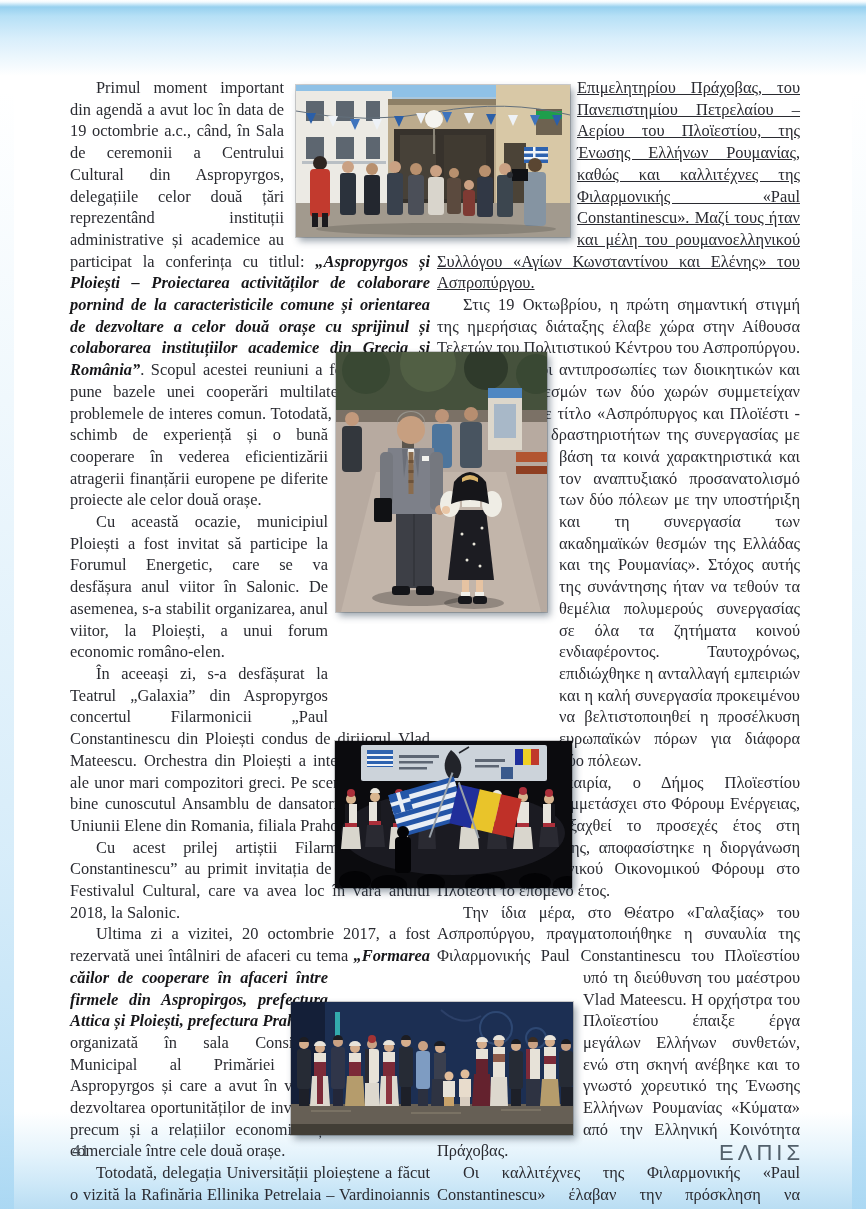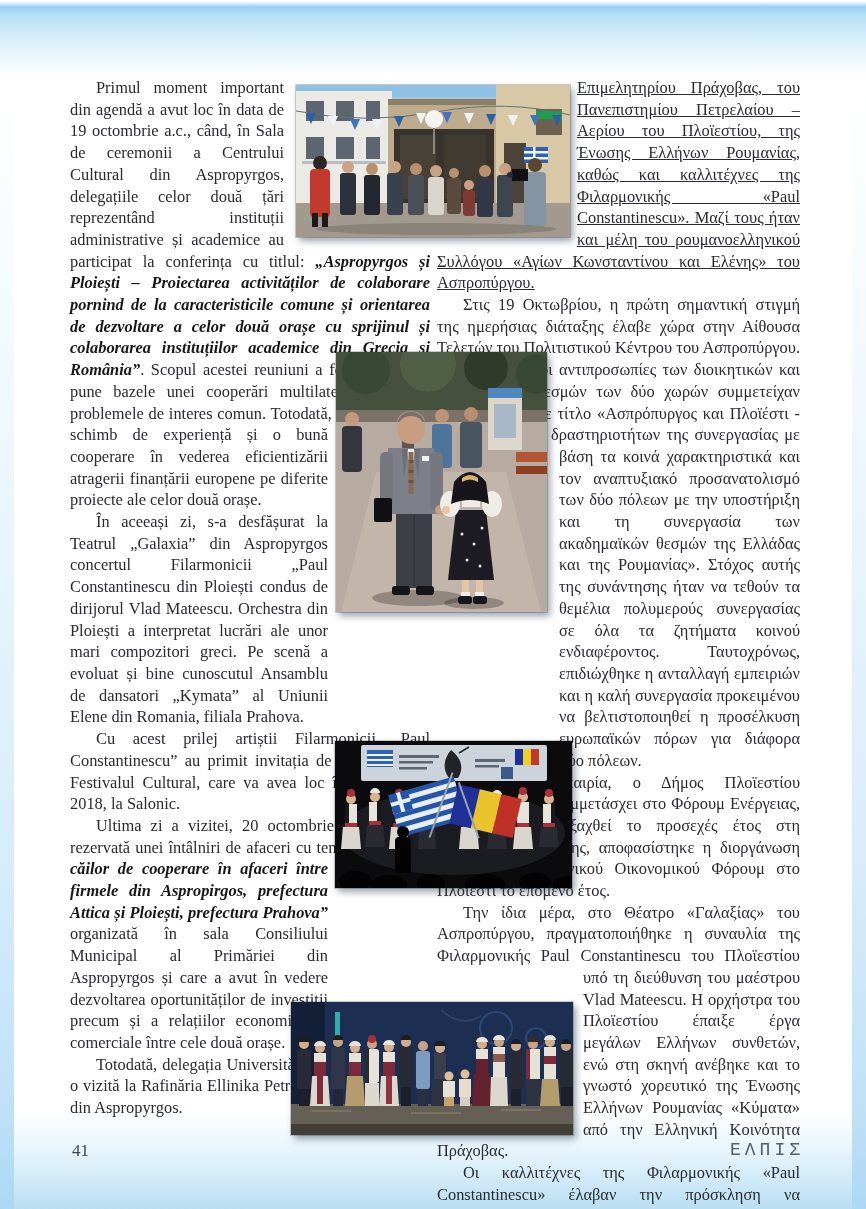--- a/index.html
+++ b/index.html
@@ -24,29 +24,30 @@
   .sp{display:block;}
   .sp-r{float:right;clear:right;}
   .sp-l{float:left;clear:left;}
   .photo{position:absolute;z-index:2;box-shadow:3px 4px 7px rgba(30,50,70,.45);outline:1px solid rgba(0,0,0,.18);background:#111;}
   .photo svg{display:block;}
   #ph1{left:296px;top:85px;}
   #ph2{left:336px;top:352px;}
   #ph3{left:335px;top:741px;}
   #ph4{left:291px;top:1002px;}
   .footer-num{position:absolute;left:72px;top:1141px;font-size:17px;color:#3d454d;z-index:3;}
-  .footer-title{position:absolute;right:62px;top:1140px;font-family:Liberation Mono, monospace;font-size:18px;letter-spacing:4px;color:#52606b;z-index:3;text-align:center;}
+  .footer-title{position:absolute;right:62px;top:1140px;font-family:Liberation Sans, sans-serif;font-size:22px;letter-spacing:4px;color:#52606b;z-index:3;text-align:center;}
 </style>
 </head>
 <body>
 
 <div class="page">
 
   <div id="left-col" class="flow">
       <p><span class="sp sp-r" style="width: 146px; height: 170px;"></span><span>Primul moment important din agendă a avut loc în data de 19 octombrie a.c., când, în Sala de ceremonii a Centrului Cultural din Aspropyrgos, delegațiile celor două țări reprezentând instituții administrative și academice au participat la conferința cu titlul: </span><span class="bi">„Aspropyrgos și Ploiești – Proiectarea activităților de colaborare pornind de la caracteristicile comune și orientarea de dezvoltare a celor două orașe cu sprijinul și colaborarea instituțiilor academice din Grecia și România”</span><span>. Scopul acestei reuniuni a fost acela de a pune bazele unei cooperări multilaterale în toate problemele de interes comun. Totodată, s-a urmărit un schimb de </span><span class="sp sp-r" style="width: 102px; height: 290px;"></span><span>experiență și o bună cooperare în vederea eficientizării atragerii finanțării europene pe diferite proiecte ale celor două orașe.</span></p>
+      <p><span>Cu această ocazie, municipiul Ploiești a fost invitat să participe la Forumul Energetic, care se va desfășura anul viitor în Salonic. De asemenea, s-a stabilit organizarea, anul viitor, la Ploiești, a unui forum economic româno-elen.</span></p>
       <p><span>În aceeași zi, s-a desfășurat la Teatrul „Galaxia” din Aspropyrgos concertul Filarmonicii „Paul Constantinescu din Ploiești condus de dirijorul Vlad Mateescu. Orchestra din Ploiești a interpretat lucrări ale unor mari compozitori greci. Pe scenă a evoluat și bine cunoscutul Ansamblu de dansatori „Kymata” al Uniunii Elene din Romania, filiala Prahova.</span></p>
       <p><span>Cu acest prilej artiștii Filarmonicii „Paul Constantinescu” au primit invitația de a participa la Festivalul Cultural, care va avea loc în vara anului 2018, la Salonic.</span></p>
       <p><span>Ultima zi a vizitei, 20 octombrie 2017, a fost rezervată unei întâlniri de afaceri cu tema </span><span class="bi">„Formarea căilor de </span><span class="sp sp-r" style="width: 102px; height: 162px;"></span><span class="bi">cooperare în afaceri între firmele din Aspropirgos, prefectura Attica și Ploiești, prefectura Prahova”</span><span> organizată în sala Consiliului Municipal al Primăriei din Aspropyrgos și care a avut în vedere dezvoltarea oportunităților de investiții precum și a relațiilor economice și comerciale între cele două orașe.</span></p>
       <p><span>Totodată, delegația Universității ploieștene a făcut o vizită la Rafinăria Ellinika Petrelaia – Vardinoiannis din Aspropyrgos.</span></p>
     </div>
   <div id="right-col" class="flow">
       <p class="ni"><span class="sp sp-l" style="width: 140px; height: 172px;"></span><span>Επιμελητηρίου Πράχοβας, του Πανεπιστημίου Πετρελαίου – Αερίου του Πλοϊεστίου, της Ένωσης Ελλήνων Ρουμανίας, καθώς και καλλιτέχνες της Φιλαρμονικής «Paul Constantinescu». Μαζί τους ήταν και μέλη του ρουμανοελληνικού Συλλόγου «Αγίων Κωνσταντίνου και Ελένης» του Ασπροπύργου.</span></p>
       <p><span>Στις 19 Οκτωβρίου, η πρώτη σημαντική στιγμή της ημερήσιας διάταξης έλαβε χώρα στην Αίθουσα Τελετών του Πολιτιστικού Κέντρου του Ασπροπύργου. Συγκεκριμένα, οι αντιπροσωπίες των διοικητικών και ακαδημαϊκών θεσμών των δύο χωρών συμμετείχαν στη διάσκεψη με τίτλο «Ασπρόπυργος και Πλοϊέστι - Σχεδιασμός των δραστηριοτήτων της συνεργασίας </span><span class="sp sp-l" style="width: 122px; height: 295px;"></span><span>με βάση τα κοινά χαρακτηριστικά και τον αναπτυξιακό προσανατολισμό των δύο πόλεων με την υποστήριξη και τη συνεργασία των ακαδημαϊκών θεσμών της Ελλάδας και της Ρουμανίας». Στόχος αυτής της συνάντησης ήταν να τεθούν τα θεμέλια πολυμερούς συνεργασίας σε όλα τα ζητήματα κοινού ενδιαφέροντος. Ταυτοχρόνως, επιδιώχθηκε η ανταλλαγή εμπειριών και η καλή συνεργασία προκειμένου να βελτιστοποιηθεί η προσέλκυση ευρωπαϊκών πόρων για διάφορα προγράμματα των δύο πόλεων.</span></p>
       <p><span>Επί την ευκαιρία, ο Δήμος Πλοϊεστίου προσκλήθηκε να συμμετάσχει στο Φόρουμ Ενέργειας, το οποίο θα διεξαχθεί το προσεχές έτος στη Θεσσαλονίκη. Επίσης, αποφασίστηκε η διοργάνωση ενός Ρουμανοελληνικού Οικονομικού Φόρουμ στο Πλοϊέστι το επόμενο έτος.</span></p>
       <p><span>Την ίδια μέρα, στο Θέατρο «Γαλαξίας» του Ασπροπύργου, πραγματοποιήθηκε η συναυλία της Φιλαρμονικής Paul Constantinescu του Πλοϊεστίου υπό τη διεύθυνση </span><span class="sp sp-l" style="width: 146px; height: 164px;"></span><span>του μαέστρου Vlad Mateescu. Η ορχήστρα του Πλοϊεστίου έπαιξε έργα μεγάλων Ελλήνων συνθετών, ενώ στη σκηνή ανέβηκε και το γνωστό χορευτικό της Ένωσης Ελλήνων Ρουμανίας «Κύματα» από την Ελληνική Κοινότητα Πράχοβας.</span></p>

